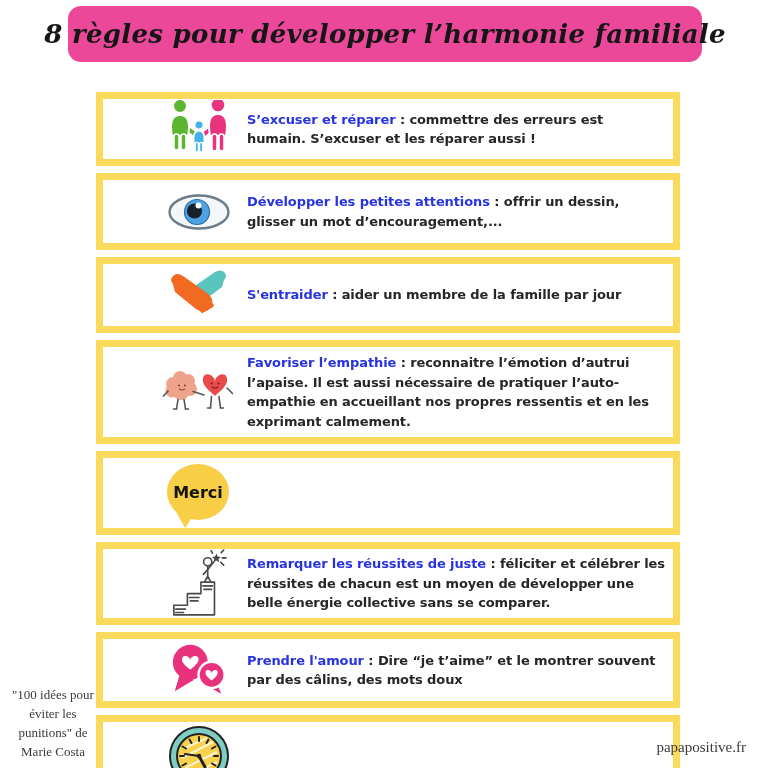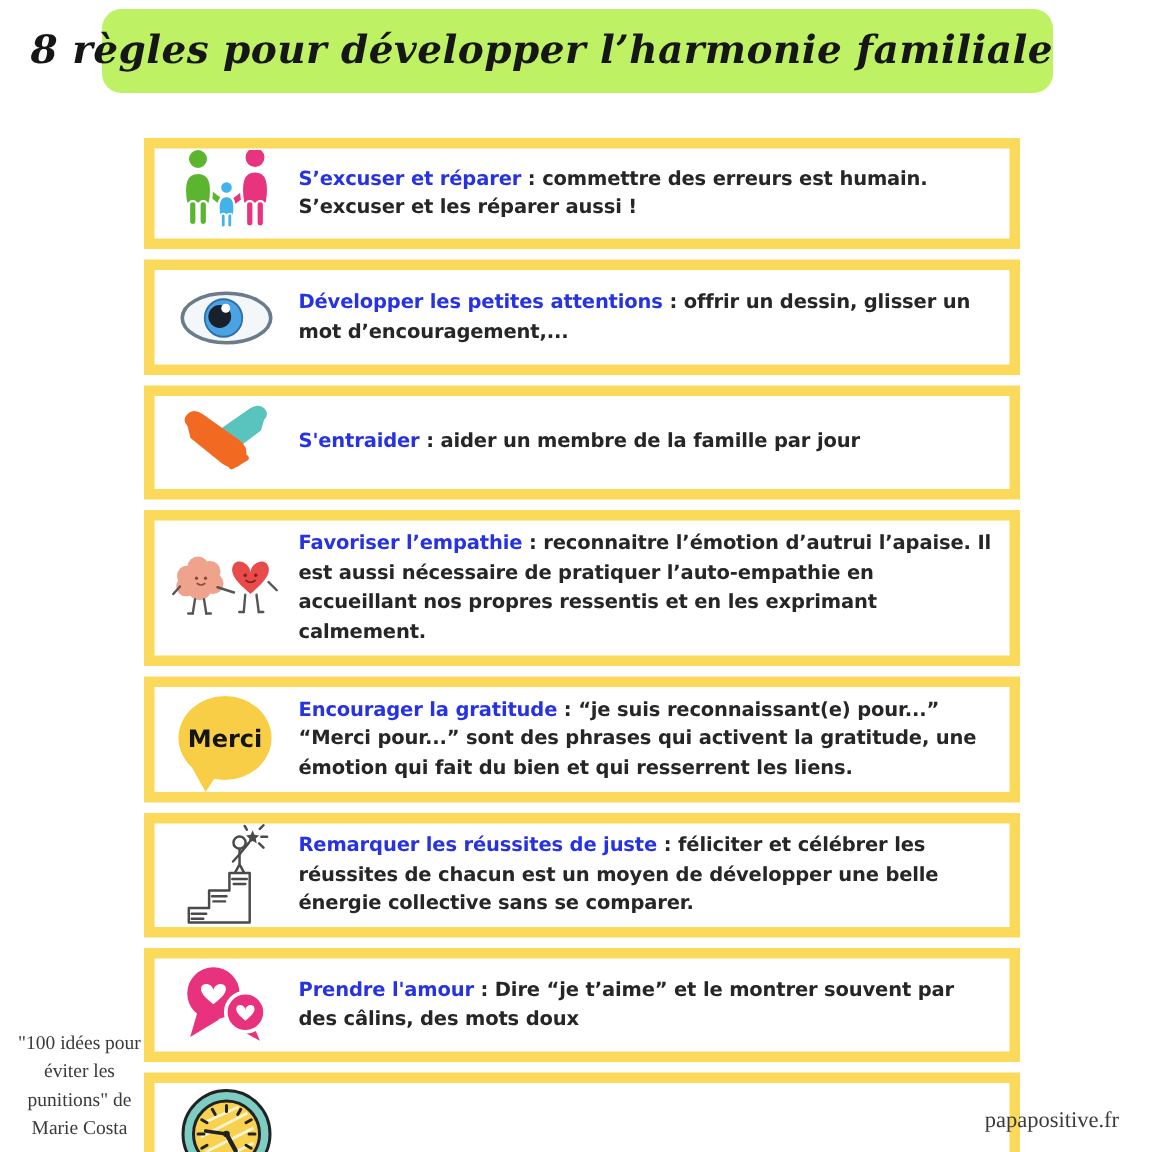--- a/index.html
+++ b/index.html
@@ -1,31 +1,31 @@
 <!DOCTYPE html>
 <html><head>
 <meta charset="utf-8">
 <style>
   html,body{margin:0;padding:0;background:#fff;}
   #stage{position:relative;width:768px;height:768px;background:#ffffff;overflow:hidden;
          font-family:"DejaVu Sans",sans-serif;}
 
   
-  .banner{position:absolute;left:68px;top:6px;width:634px;height:56px;background:#bef264;
-          border-radius:13px;display:flex;align-items:center;justify-content:flex-end;}
+  .banner{position:absolute;left:68px;top:6px;width:634px;height:56px;background:#ec4899;
+          border-radius:13px;display:flex;align-items:center;justify-content:center;}
   .title{font-family:"DejaVu Serif",serif;font-style:italic;font-weight:700;
          font-size:26px;color:#161616;letter-spacing:.3px;white-space:nowrap;}
 
   
   .cards{position:absolute;left:96px;top:92px;width:584px;display:flex;flex-direction:column;}
   .card{box-sizing:border-box;border:7px solid #FBD95B;background:#fff;
         display:flex;align-items:center;margin-bottom:7px;overflow:hidden;}
   .c1{height:74px}.c2{height:76px}.c3{height:77px}.c4{height:104px}
   .c5{height:84px}.c6{height:83px}.c7{height:76px}.c8{height:82px}
-  .icon-cell{flex:0 0 96px;display:flex;align-items:center;justify-content:center;}
+  .icon-cell{flex:0 0 96px;display:flex;align-items:center;justify-content:center;padding-left:48px;}
   .text-cell{flex:1;padding:3px 8px 3px 0;font-size:13px;line-height:1.5;
              color:#262626;font-weight:600;letter-spacing:-.1px;}
   .heading{color:#2733E3;font-weight:700;}
 
   
   .merci{position:relative;width:64px;height:58px;}
   .merci .bub{width:62px;height:56px;background:#F7CE46;border-radius:50%;
               display:flex;align-items:center;justify-content:center;
               font-size:16px;font-weight:700;color:#141414;}
   .merci:after{content:"";position:absolute;left:7px;bottom:-5px;width:0;height:0;
@@ -145,21 +145,20 @@
     </div>
 
     <div class="card c5">
       <div class="icon-cell">
         <div class="merci">
           <div class="bub">
               <span>Merci</span>
             </div>
         </div>
       </div>
-      <div class="text-cell"><span class="heading">Encourager la gratitude</span><span> : </span><span>“je suis reconnaissant(e) pour...” “Merci pour...” sont des phrases qui activent la gratitude, une émotion qui fait du bien et qui resserrent les liens.</span></div>
     </div>
 
     <div class="card c6">
       <div class="icon-cell">
         <svg width="58" height="70" viewBox="0 0 60 72">
           <g fill="none" stroke="#4a4a4a" stroke-width="1.7" stroke-linecap="round" stroke-linejoin="round">
             <path d="M4 68 L4 58 L18 58 L18 46 L32 46 L32 34 L46 34 L46 68 Z"></path>
             <path d="M6 62 L16 62 M6 65.5 L14 65.5 M20 50 L30 50 M21 53.5 L29 53.5 M34 38 L44 38 M35 41.5 L43 41.5"></path>
             <circle cx="39" cy="13" r="4.2"></circle>
             <path d="M39 17.2 L39 28"></path>

